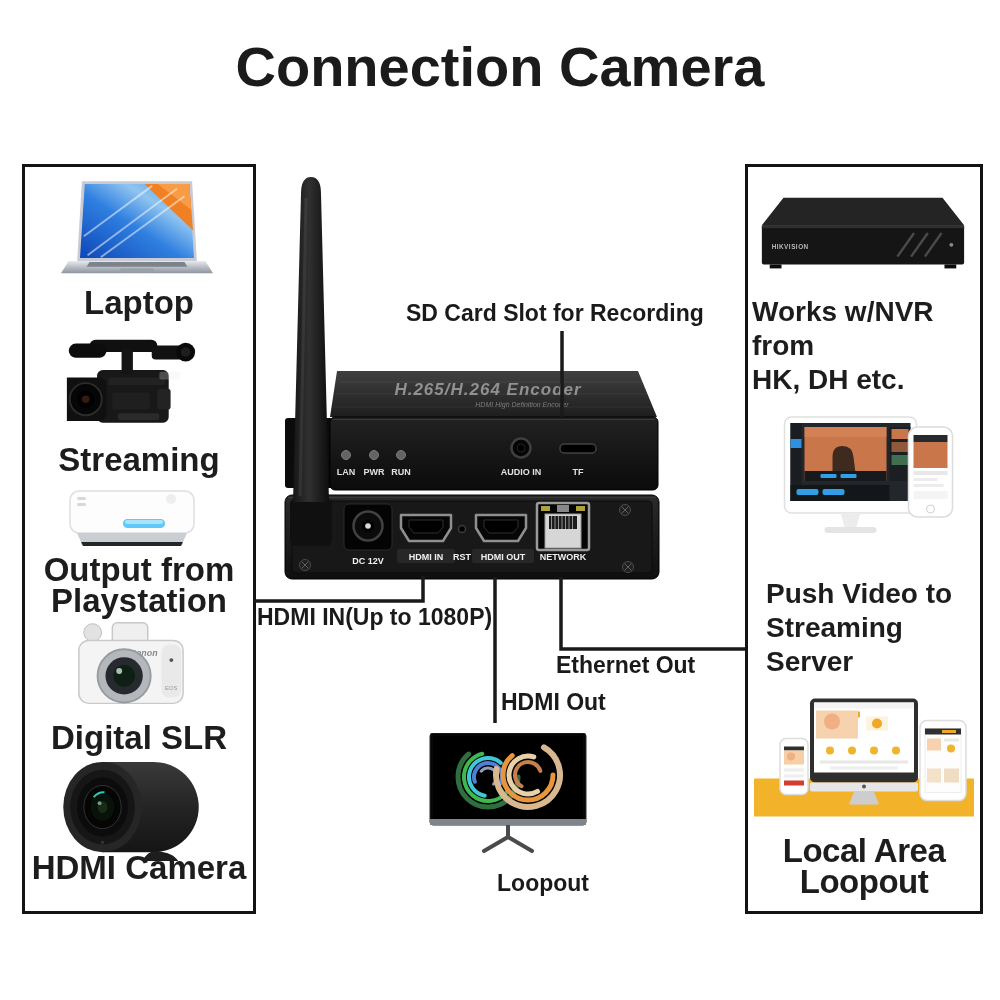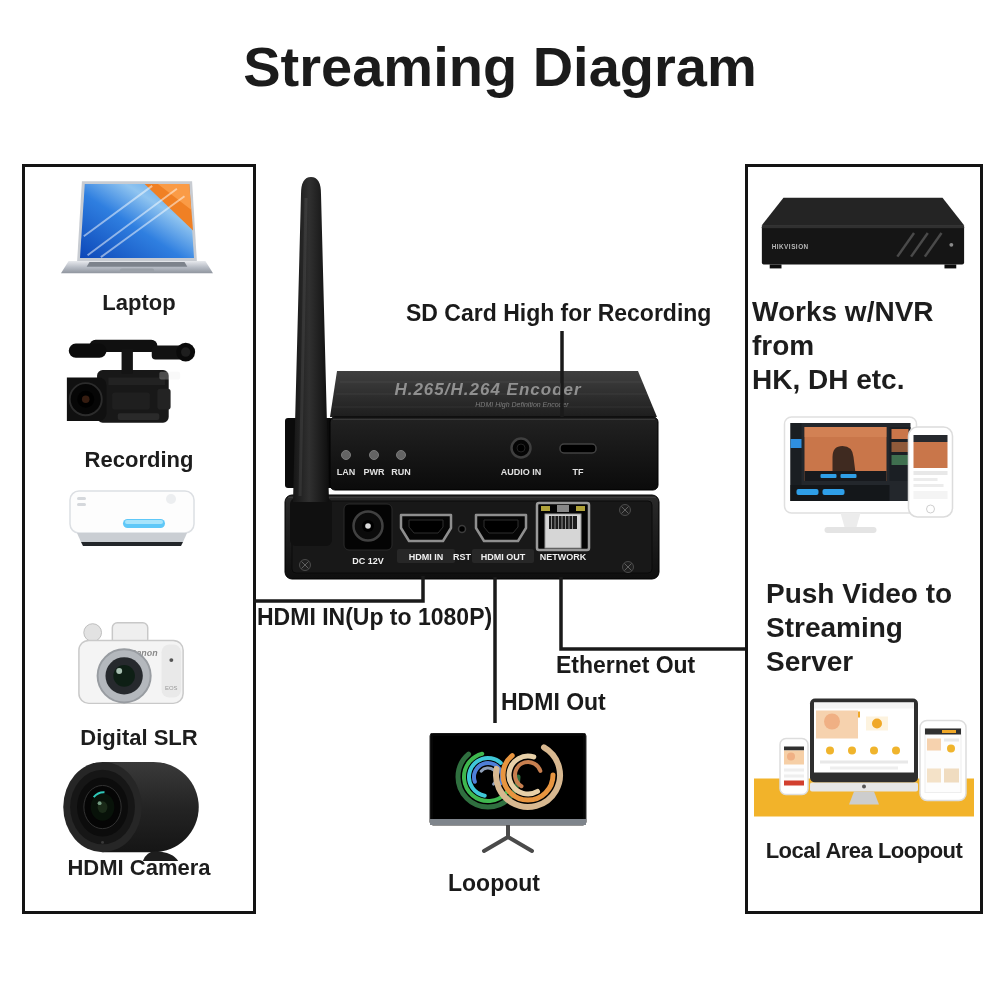--- a/index.html
+++ b/index.html
@@ -4,33 +4,33 @@
 <style>
   html,body{margin:0;padding:0;background:#fff;}
   #canvas{position:relative;width:1000px;height:1000px;background:#fff;overflow:hidden;
           font-family:"Liberation Sans",sans-serif;color:#1d1d1d;}
   .abs{position:absolute;}
   #title{top:34px;left:0;width:100%;text-align:center;font-size:56px;font-weight:bold;
          letter-spacing:0;color:#1b1b1b;}
   .devbox{border:3px solid #131313;background:#fff;}
   #left-box{left:22px;top:164px;width:228px;height:744px;}
   #right-box{left:745px;top:164px;width:232px;height:744px;}
-  .cap{width:100%;text-align:center;font-size:22px;font-weight:bold;color:#1d1d1d;
+  .cap{width:100%;text-align:center;font-size:33px;font-weight:bold;color:#1d1d1d;
        line-height:31px;white-space:pre-line;}
   .capL{text-align:left;font-size:28px;line-height:34px;}
   .callout{font-size:23px;font-weight:bold;color:#1a1a1a;white-space:nowrap;}
   svg{display:block;}
   svg text{font-family:"Liberation Sans",sans-serif;}
 </style>
 </head>
 <body>
 
 <div id="canvas">
 
-  <div id="title" class="abs">Streaming Diagram</div>
+  <div id="title" class="abs">Connection Camera</div>
 
   <div id="left-box" class="abs devbox">
 
     <svg class="abs" style="left:36px;top:14px" width="152" height="100" viewBox="0 0 160 105">
       <defs>
         <linearGradient id="lscr" x1="0" y1="1" x2="1" y2="0">
           <stop offset="0" stop-color="#0d47b8"></stop>
             <stop offset=".45" stop-color="#2f7fe0"></stop>
           <stop offset=".7" stop-color="#8fc4f0"></stop>
             <stop offset="1" stop-color="#4a9ae8"></stop>
@@ -67,32 +67,34 @@
       <path d="M2,50 h34 a8,8 0 0 1 8,8 v30 a8,8 0 0 1 -8,8 h-34 z" fill="#101010"></path>
       <circle cx="22" cy="73" r="17" fill="#060606" stroke="#2c2c2c" stroke-width="2"></circle>
       <circle cx="22" cy="73" r="9" fill="#000"></circle>
       <circle cx="22" cy="73" r="4" fill="#351c10"></circle>
       <rect x="46" y="50" width="60" height="8" fill="#222"></rect>
       <rect x="98" y="62" width="14" height="22" rx="3" fill="#232323"></rect>
       <rect x="50" y="66" width="40" height="18" rx="3" fill="#1f1f1f"></rect>
       <rect x="56" y="88" width="44" height="7" rx="2" fill="#2a2a2a"></rect>
       <rect x="100" y="44" width="22" height="8" rx="2" fill="#e8e8e8" opacity=".25"></rect>
     </svg>
-    <div class="abs cap" style="top:277px">Recording</div>
+    <div class="abs cap" style="top:277px">Streaming</div>
 
     <svg class="abs" style="left:42px;top:318px" width="130" height="64" viewBox="0 0 130 64">
       <rect x="3" y="6" width="124" height="42" rx="9" fill="#fdfdfd" stroke="#dcdfe3" stroke-width="1.5"></rect>
       <path d="M10,48 h110 l-4,9 h-102 z" fill="#caced3"></path>
       <path d="M14,57 h102 l-2,4 h-98 z" fill="#23262a"></path>
       <rect x="56" y="34" width="42" height="9" rx="4.5" fill="#5fc8f8"></rect>
       <rect x="58" y="35" width="38" height="4" rx="2" fill="#a8e4fb"></rect>
       <rect x="10" y="12" width="9" height="3" rx="1.5" fill="#d5d8dc"></rect>
       <rect x="10" y="18" width="9" height="3" rx="1.5" fill="#d5d8dc"></rect>
       <circle cx="104" cy="14" r="5" fill="#eceef0"></circle>
     </svg>
+    <div class="abs cap" style="top:387px">Output from
+Playstation</div>
 
     <svg class="abs" style="left:48px;top:449px" width="118" height="102" viewBox="0 0 120 102">
       <rect x="40" y="6" width="36" height="22" rx="5" fill="#efefef" stroke="#c8c8c8" stroke-width="1.5"></rect>
       <circle cx="20" cy="16" r="9" fill="#e2e2e2" stroke="#bdbdbd"></circle>
       <rect x="6" y="24" width="106" height="64" rx="10" fill="#f4f4f4" stroke="#c9c9c9" stroke-width="1.5"></rect>
       <rect x="90" y="28" width="20" height="54" rx="8" fill="#e9e9e9"></rect>
       <text x="72" y="40" font-size="9" font-weight="bold" font-style="italic" fill="#8a8a8a" text-anchor="middle">Canon</text>
       <circle cx="52" cy="60" r="27" fill="#b4b8bd" stroke="#989ca1" stroke-width="2"></circle>
       <circle cx="52" cy="60" r="19" fill="#26292d"></circle>
       <circle cx="52" cy="60" r="11" fill="#0e1f15"></circle>
@@ -335,21 +337,21 @@
 
   <svg class="abs" style="left:0;top:0;pointer-events:none" width="1000" height="1000" viewBox="0 0 1000 1000">
     <g fill="none" stroke="#1a1a1a" stroke-width="3.5">
       <path d="M562,331 V417"></path>
       <path d="M423,576 V601 H253"></path>
       <path d="M495,577 V723"></path>
       <path d="M561,577 V649 H745"></path>
     </g>
   </svg>
 
-  <div class="abs callout" style="left:406px;top:300px">SD Card High for Recording</div>
+  <div class="abs callout" style="left:406px;top:300px">SD Card Slot for Recording</div>
   <div class="abs callout" style="left:257px;top:604px">HDMI IN(Up to 1080P)</div>
   <div class="abs callout" style="left:556px;top:652px;width:180px;">Ethernet Out</div>
   <div class="abs callout" style="left:501px;top:689px">HDMI Out</div>
 
   <svg class="abs" style="left:428px;top:733px" width="160" height="132" viewBox="0 0 160 132">
     <rect x="2" y="0" width="156" height="92" rx="3" fill="#060606" stroke="#2a2a2a"></rect>
     <rect x="5" y="3" width="150" height="83" fill="#000"></rect>
     <g fill="none" stroke-linecap="round">
       <circle cx="60" cy="44" r="30" stroke="#2f6f3f" stroke-width="5" stroke-dasharray="120 70"></circle>
       <circle cx="60" cy="44" r="24" stroke="#3fb84f" stroke-width="4" stroke-dasharray="90 60" transform="rotate(40 60 44)"></circle>
@@ -358,15 +360,15 @@
       <circle cx="60" cy="44" r="9" stroke="#8f9fb8" stroke-width="3" stroke-dasharray="30 28" transform="rotate(220 60 44)"></circle>
       <circle cx="100" cy="42" r="32" stroke="#d8b890" stroke-width="6" stroke-dasharray="140 70" transform="rotate(-60 100 42)"></circle>
       <circle cx="100" cy="42" r="25" stroke="#e8953f" stroke-width="5" stroke-dasharray="100 60"></circle>
       <circle cx="100" cy="42" r="19" stroke="#e8d0a8" stroke-width="5" stroke-dasharray="75 45" transform="rotate(60 100 42)"></circle>
       <circle cx="100" cy="42" r="13" stroke="#c87f4f" stroke-width="4" stroke-dasharray="50 35" transform="rotate(120 100 42)"></circle>
     </g>
     <rect x="2" y="86" width="156" height="6" fill="#7f858c"></rect>
     <path d="M80,92 v13" stroke="#4a4a4a" stroke-width="4"></path>
     <path d="M80,104 L56,118 M80,104 L104,118" stroke="#4a4a4a" stroke-width="4" fill="none" stroke-linecap="round"></path>
   </svg>
-  <div class="abs callout" style="left:448px;top:870px;width:160px;text-align:left">Loopout</div>
+  <div class="abs callout" style="left:429px;top:870px;width:160px;text-align:right">Loopout</div>
 
 </div>
 
 </body></html>

